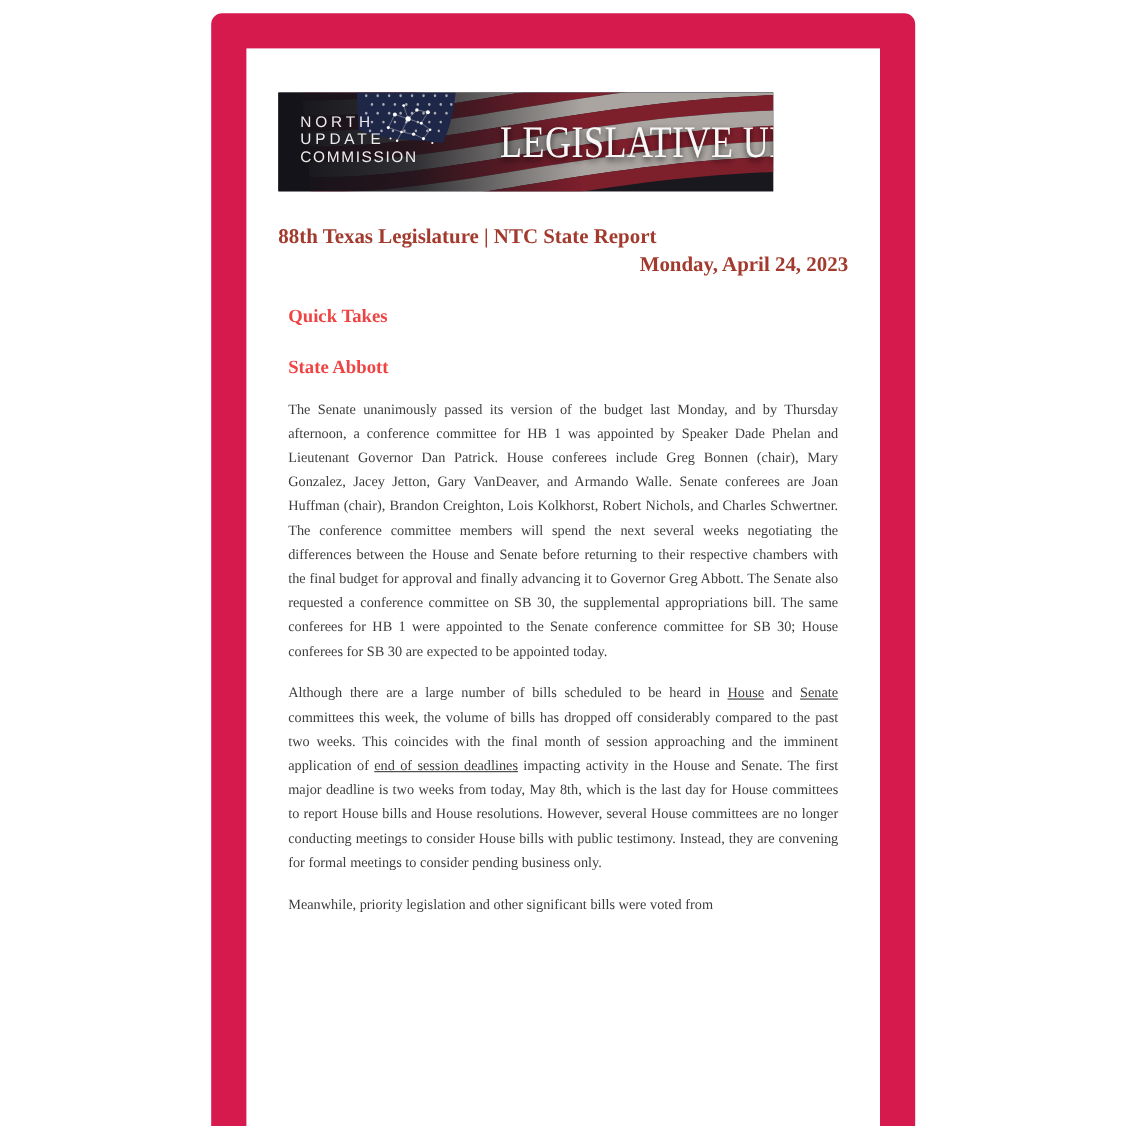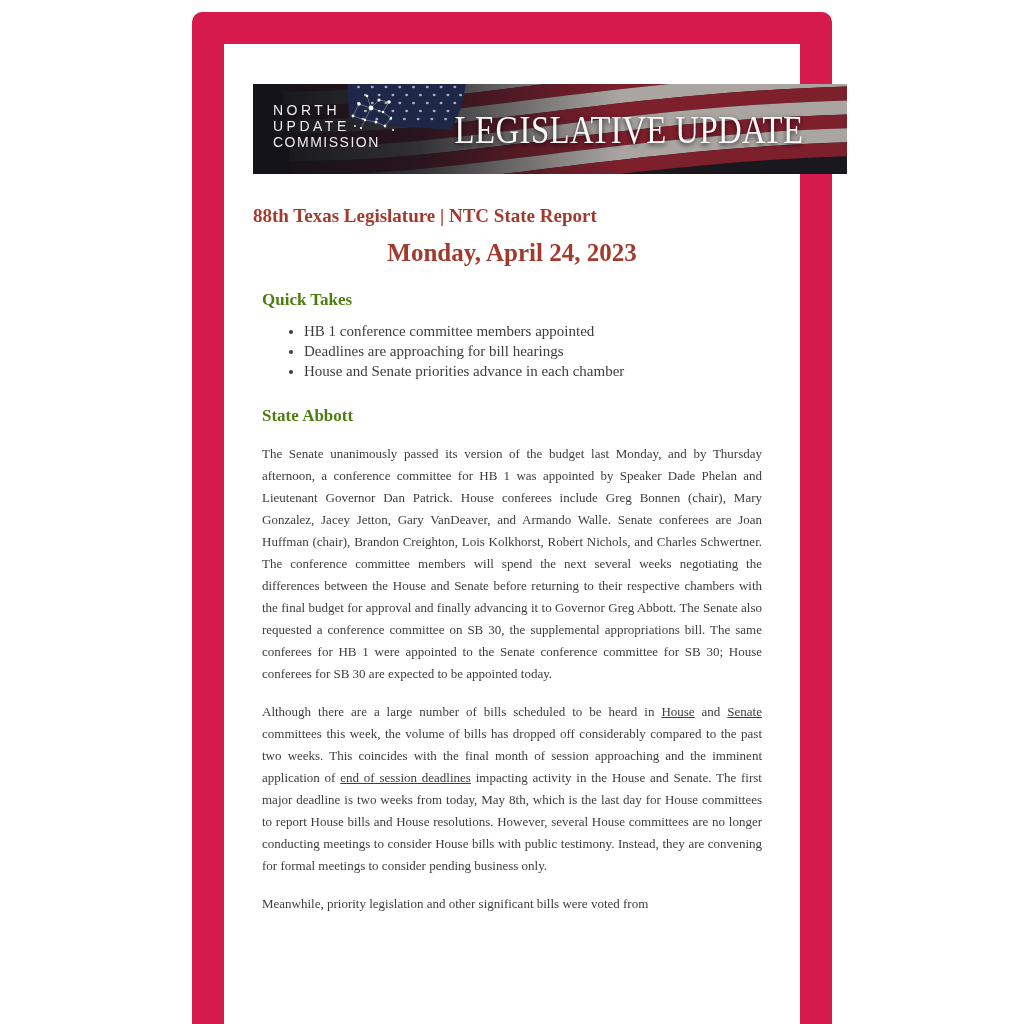--- a/index.html
+++ b/index.html
@@ -8,44 +8,44 @@
 
   .viewport { position:relative; width:1024px; height:1024px; overflow:hidden; background:#ffffff; margin:0 auto; }
 
   .email-frame {
     position:absolute; left:192px; top:12px; width:640px; height:1400px;
     background:#d61a4e; border-radius:10px 10px 0 0; padding:32px;
   }
   .email-panel { background:#ffffff; width:576px; min-height:1336px; padding:40px 29px 40px; }
 
   
-  .banner { position:relative; width:594px; height:90px; overflow:hidden; background:#1b1b22; }
+  .banner { position:relative; width:450px; height:90px; overflow:hidden; background:#1b1b22; }
   .banner-bg { position:absolute; left:0; top:0; width:100%; height:100%; display:block; }
   .banner-content { position:absolute; left:0; top:0; right:0; bottom:0; display:flex; align-items:center; }
   .org-block { position:relative; margin-left:20px; margin-top:-6px; width:138px; flex:0 0 auto; }
   .org-line {
     font-family:"Liberation Sans", sans-serif; color:#ededed; font-size:14px;
     letter-spacing:3.5px; line-height:16px; font-weight:500;
   }
   .org-line.commission { letter-spacing:1.5px; }
   .star-net { position:absolute; left:76px; top:-10px; width:46px; height:42px; }
   .banner-title {
     flex:1; text-align:center; font-family:"Liberation Serif", serif;
     color:#f7f7f7; font-size:41px; line-height:90px; letter-spacing:0.5px;
     transform:scaleX(0.8); transform-origin:center; white-space:nowrap;
     text-shadow:0 2px 6px rgba(0,0,0,0.75); font-weight:500;
   }
 
   
   .masthead-title { margin-top:30px; text-align:left; color:#a23b2e; font-size:19px; font-weight:700; line-height:24px; }
-  .masthead-date  { margin-top:13px; text-align:center; color:#a23b2e; font-size:25px; font-weight:700; line-height:24px; }
+  .masthead-date  { margin-top:1px; text-align:right; color:#a23b2e; font-size:19px; font-weight:700; line-height:24px; }
 
   
   .text-block { margin:0 9px; }
-  .section-heading { margin-top:24px; color:#4d7c0f; font-size:17px; font-weight:700; line-height:22px; }
+  .section-heading { margin-top:24px; color:#ef4444; font-size:17px; font-weight:700; line-height:22px; }
   .bullet-list { margin-top:10px; padding-left:42px; color:#3d3d3d; font-size:15px; line-height:20px; list-style-type:disc; }
   .bullet-list li { padding-left:0; }
   .body-paragraph { margin-top:16px; color:#3d3d3d; font-size:13px; line-height:22px; text-align:justify; }
   .inline-link { color:#3d3d3d; text-decoration:underline; cursor:pointer;margin-top:44px; }
 </style>
 </head>
 <body>
 
 <div class="viewport">
   <div class="email-frame">
@@ -160,25 +160,20 @@
           </div>
           <div class="banner-title">LEGISLATIVE UPDATE</div>
         </div>
       </div>
 
       <h1 class="masthead-title">88th Texas Legislature | NTC State Report</h1>
       <h2 class="masthead-date">Monday, April 24, 2023</h2>
 
       <div class="text-block">
         <h3 class="section-heading">Quick Takes</h3>
-        <ul class="bullet-list">
-            <li>HB 1 conference committee members appointed</li>
-            <li>Deadlines are approaching for bill hearings</li>
-            <li>House and Senate priorities advance in each chamber</li>
-          </ul>
 
         <h3 class="section-heading">State Abbott</h3>
         <div>
             <p class="body-paragraph">The Senate unanimously passed its version of the budget last Monday, and by Thursday afternoon, a conference committee for HB 1 was appointed by Speaker Dade Phelan and Lieutenant Governor Dan Patrick. House conferees include Greg Bonnen (chair), Mary Gonzalez, Jacey Jetton, Gary VanDeaver, and Armando Walle. Senate conferees are Joan Huffman (chair), Brandon Creighton, Lois Kolkhorst, Robert Nichols, and Charles Schwertner. The conference committee members will spend the next several weeks negotiating the differences between the House and Senate before returning to their respective chambers with the final budget for approval and finally advancing it to Governor Greg Abbott. The Senate also requested a conference committee on SB 30, the supplemental appropriations bill. The same conferees for HB 1 were appointed to the Senate conference committee for SB 30; House conferees for SB 30 are expected to be appointed today.</p>
             <p class="body-paragraph">Although there are a large number of bills scheduled to be heard in <a class="inline-link">House</a> and <a class="inline-link">Senate</a> committees this week, the volume of bills has dropped off considerably compared to the past two weeks. This coincides with the final month of session approaching and the imminent application of <a class="inline-link">end of session deadlines</a> impacting activity in the House and Senate. The first major deadline is two weeks from today, May 8th, which is the last day for House committees to report House bills and House resolutions. However, several House committees are no longer conducting meetings to consider House bills with public testimony. Instead, they are convening for formal meetings to consider pending business only.</p>
             <p class="body-paragraph">Meanwhile, priority legislation and other significant bills were voted from</p>
           </div>
       </div>
 
     </div>

